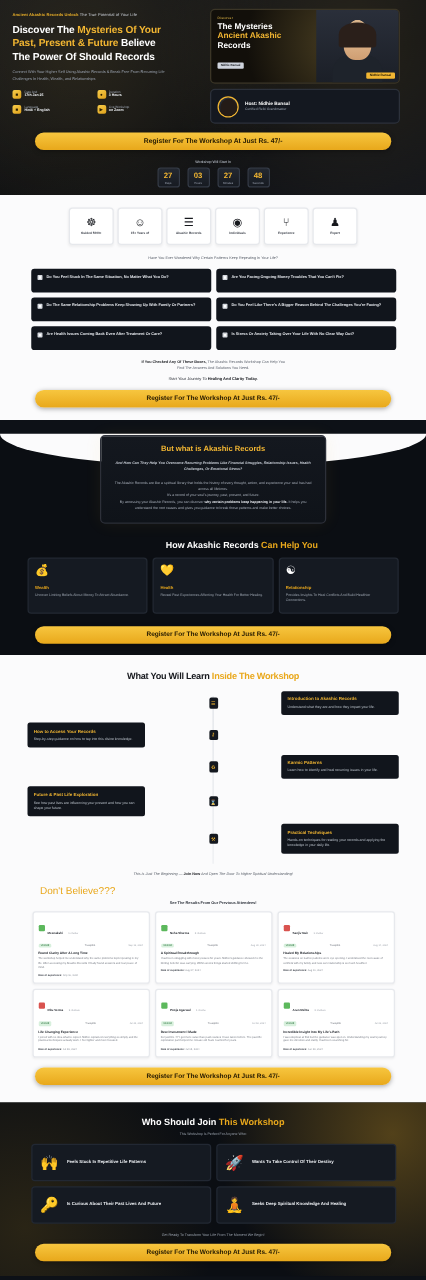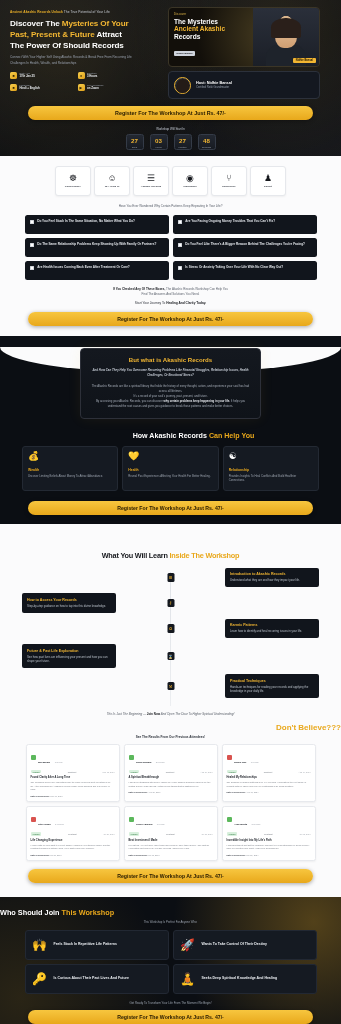--- a/index.html
+++ b/index.html
@@ -180,21 +180,21 @@
   .help {
     flex:1; background:#151a22; border:1px solid #232933; border-radius:3px;
     padding:5px 5px 7px; min-height:40px;
   }
   .help-ic { font-size:9px; line-height:1; }
   .help-t { font-size:3.4px; font-weight:700; color:#e9a81c; margin-top:7px; }
   .help-d { font-size:2.8px; line-height:1.6; color:#9aa2ad; margin-top:2px; }
   .cta-dark { font-size:5.2px; padding:4px 0; width:285px; margin:10px 0 9px; }
 
   
-  .learn { background:#fbfbfc; color:#16181d; padding:27px 0 4px; }
+  .learn { background:#fbfbfc; color:#16181d; padding:12px 0 4px; }
   .h2l { text-align:center; font-size:7.3px; font-weight:700; letter-spacing:-.2px; }
   .h2l .gold { color:#e9a81c; }
   .tl { position:relative; margin-top:8px; padding:0 22px 4px; }
   .tl-line {
     position:absolute; left:170px; top:4px; bottom:2px; width:1.2px;
     background:linear-gradient(180deg,#dfe2e7,#eceef1);
   }
   .tl-row { display:flex; align-items:center; margin-bottom:6px; position:relative; }
   .tl-row.r { justify-content:flex-end; }
   .tl-node {
@@ -209,21 +209,21 @@
   }
   .tl-card.left { margin-right:12px; }
   .tl-card.right { margin-left:12px; }
   .tl-t { font-size:3.6px; font-weight:700; color:#f2b632; }
   .tl-d { font-size:2.8px; line-height:1.6; color:#b9c0c9; margin-top:2px; }
 
   .learn-foot { text-align:center; font-size:3px; color:#555b65; margin-top:4px; padding:0 40px; line-height:1.6; font-style:italic; }
   .learn-foot b { color:#16181d; font-style:normal; }
 
   
-  .h2t { text-align:right; font-size:8px; font-weight:700; color:#e9a81c; margin-top:6px; }
+  .h2t { text-align:left; font-size:8px; font-weight:400; color:#e9a81c; margin-top:6px;margin-left:32px; }
   .h3t { text-align:center; font-size:3.1px; font-weight:700; color:#2c313a; margin-top:3px; }
   .tgrid { display:flex; flex-wrap:wrap; gap:4px; justify-content:center; margin-top:5px; padding:0 22px; }
   .tcard {
     width:94px; background:#fff; border:1px solid #e7e9ed; border-radius:2.5px;
     padding:4px; box-shadow:0 1px 2px rgba(0,0,0,.05); min-height:52px;
   }
   .t-top { display:flex; gap:2.5px; align-items:center; }
   .t-av { width:5px; height:5px; border-radius:1px; background:#dfe2e7; flex:0 0 5px; }
   .t-av.red { background:#d9534f; }
   .t-av.grn { background:#5cb85c; }
@@ -240,21 +240,21 @@
   .cta-t { font-size:5.2px; padding:4px 0; width:285px; margin:8px 0 10px; }
 
   
   .join {
     background:
       radial-gradient(circle at 92% 18%, rgba(180,135,35,.42), transparent 42%),
       radial-gradient(circle at 6% 72%, rgba(150,115,30,.22), transparent 45%),
       #0b0e13;
     padding:11px 0 12px;
   }
-  .h2j { font-size:7.3px; font-weight:700; color:#fff; }
+  .h2j { text-align:center; font-size:7.3px; font-weight:700; color:#fff; }
   .h2j .gold { color:#e9a81c; }
   .j-sub { text-align:center; font-size:2.8px; color:#9aa2ad; margin-top:3px; }
   .jgrid { display:flex; flex-wrap:wrap; gap:4px; justify-content:center; margin-top:6px; padding:0 22px; }
   .jcard {
     width:144px; background:#151a22; border:1px solid #222833; border-radius:3px;
     padding:5px 6px; display:flex; gap:6px; align-items:center; min-height:30px;
   }
   .j-ic { font-size:12px; line-height:1; flex:0 0 16px; text-align:center; }
   .j-t { font-size:3.5px; font-weight:700; color:#eef1f5; line-height:1.5; }
   .j-foot { text-align:center; font-size:2.9px; color:#9aa2ad; margin-top:7px; }
@@ -265,21 +265,21 @@
 
 <section class="sec hero">
   <div class="hero-inner">
     <div class="hero-left">
       <div class="eyebrow">
         <b>Ancient Akashic Records Unlock</b>
         <span>The True Potential of Your Life</span>
       </div>
       <h1 class="h1">
         <span class="wht">Discover The </span><span class="gold">Mysteries Of Your</span><br>
-        <span class="gold">Past, Present &amp; Future </span><span class="wht">Attract</span><br>
+        <span class="gold">Past, Present &amp; Future </span><span class="wht">Believe</span><br>
         <span class="wht">The Power Of Should Records</span>
       </h1>
       <p class="sub">Connect With Your Higher Self Using Akashic Records &amp; Break Free From Recurring Life Challenges In Health, Wealth, and Relationships</p>
       <div class="meta">
         <div class="meta-item">
           <span class="mi-ic">■</span>
           <span class="mi-t">
             <span class="mi-l">Date And</span>
             <span class="mi-v">17th Jan 25</span>
           </span>

